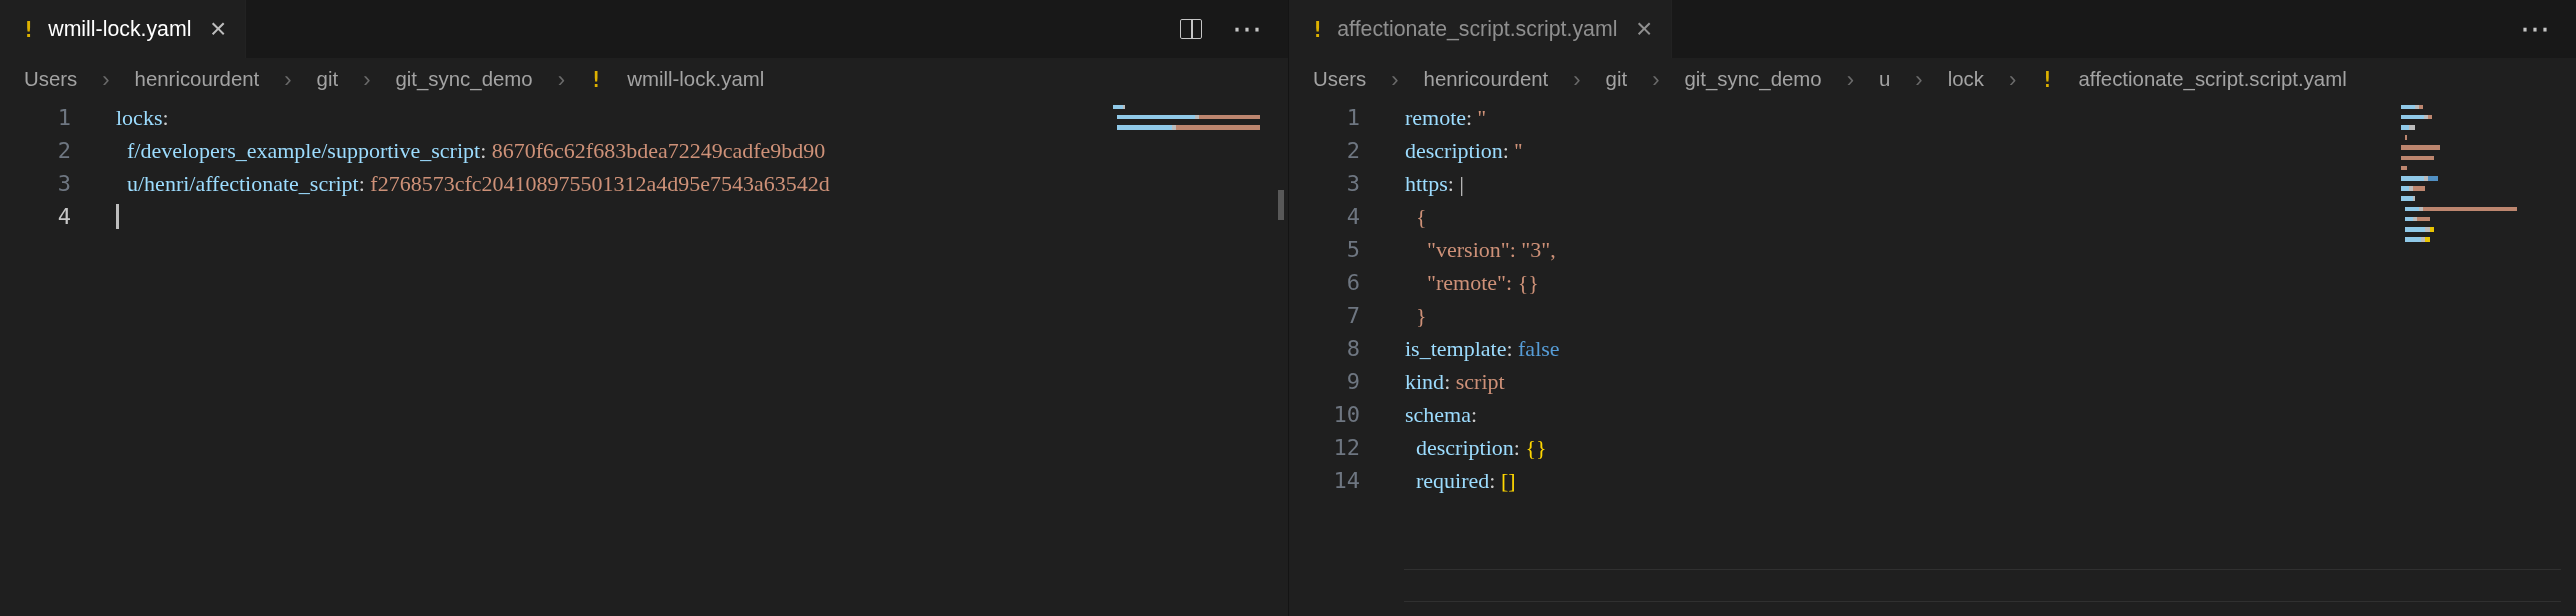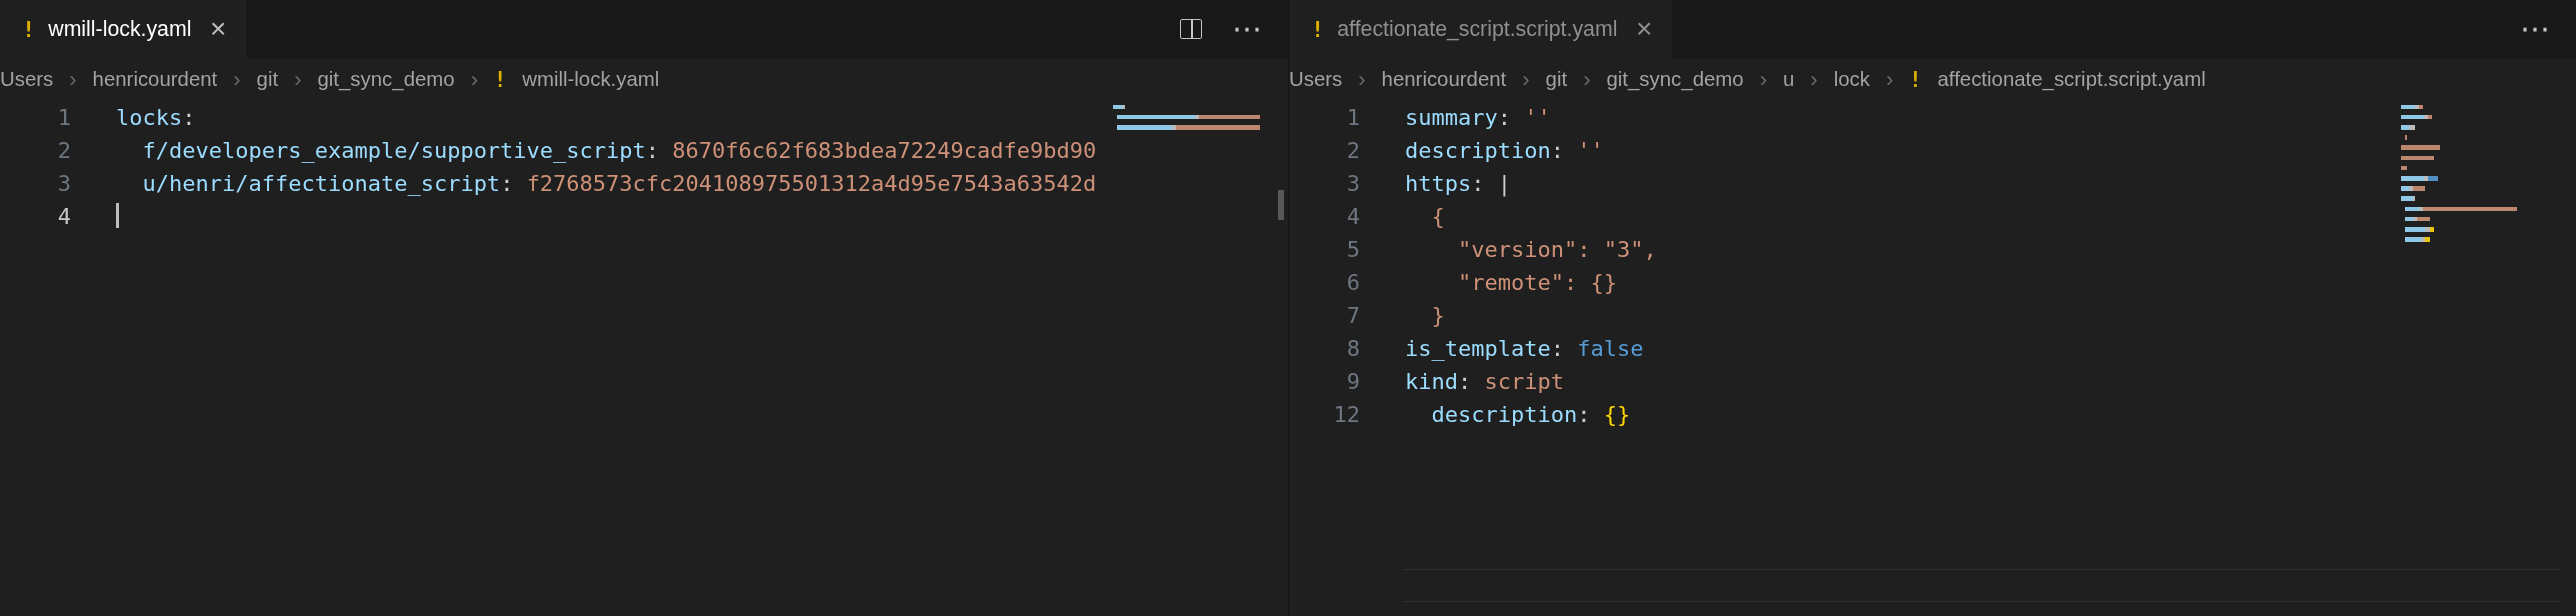--- a/index.html
+++ b/index.html
@@ -28,35 +28,35 @@
   .tab-close { font-size:28px; line-height:1; color:#bdbdbd; margin-left:5.6px; cursor:pointer; }
   .tab.active.unfocused .tab-close { color:#8f8f8f; }
   .tab-actions { margin-left:auto; display:flex; align-items:center; gap:30px; padding:0 26px; }
   .split-icon { width:22px; height:20.4px; border:1.9px solid #c5c5c5; border-radius:1.9px; position:relative; cursor:pointer; }
   .split-icon::after { content:""; position:absolute; left:50%; top:0; bottom:0; width:1.9px; background:#c5c5c5; }
   .more-icon { font-size:30px; color:#c5c5c5; cursor:pointer; line-height:1; }
 
   
   .breadcrumbs {
     height:43px; flex:none; display:flex; align-items:center;
-    gap:16px; font-size:20.4px; color:#a3a3a3;
+    padding-left:24px; gap:25px; font-size:20.4px; color:#a3a3a3;
     background:#1f1f1f; white-space:nowrap;
   }
   .crumb { cursor:pointer; }
   .crumb-sep { color:#6a6a6a; font-size:22px; }
   .bc-file-icon { color:#ddb100; font-weight:bold; font-size:20.4px; font-family:"DejaVu Sans Mono", monospace; }
 
   
   .editor { flex:1; position:relative; overflow:hidden;
             font-family:"DejaVu Sans Mono", monospace; font-size:22px; }
   .lines { position:absolute; top:0; left:0; right:176px; overflow:hidden; }
   .line { display:flex; height:33px; line-height:33px; white-space:pre; }
   .ln { width:71px; flex:none; text-align:right; color:#6e7681; user-select:none; cursor:pointer; }
   .ln.active { color:#c6c6c6; }
-  .code { flex:1; overflow:hidden; padding-left:45px; }
+  .code { flex:1; overflow:hidden; padding-left:45px;font-family:Liberation Serif, serif; }
 
   .tok-key     { color:var(--c-key); }
   .tok-str     { color:var(--c-str); }
   .tok-const   { color:var(--c-const); }
   .tok-bracket { color:var(--c-bracket); }
   .tok-plain   { color:var(--c-plain); }
   .tok-link    { color:var(--c-str); text-decoration:underline; cursor:pointer; }
 
   .cursor { display:inline-block; width:2.8px; height:25px; background:#bdbdbd;
             vertical-align:middle; margin-top:-4.6px; }
@@ -155,30 +155,32 @@
         <span class="crumb-sep">›</span>
         <span class="crumb">u</span>
         <span class="crumb-sep">›</span>
         <span class="crumb">lock</span>
         <span class="crumb-sep">›</span>
         <span class="bc-file-icon">!</span>
         <span class="crumb">affectionate_script.script.yaml</span>
       </div>
     <div class="editor">
       <div class="lines">
-          <div class="line"><span class="ln">1</span><span class="code"><span class="tok-key">summary</span><span class="tok-plain">: </span><span class="tok-str">''</span></span></div>
+          <div class="line"><span class="ln">1</span><span class="code"><span class="tok-key">remote</span><span class="tok-plain">: </span><span class="tok-str">''</span></span></div>
           <div class="line"><span class="ln">2</span><span class="code"><span class="tok-key">description</span><span class="tok-plain">: </span><span class="tok-str">''</span></span></div>
           <div class="line"><span class="ln">3</span><span class="code"><span class="tok-key">https</span><span class="tok-plain">: </span><span class="tok-plain">|</span></span></div>
           <div class="line"><span class="ln">4</span><span class="code"><span class="tok-plain">  </span><span class="tok-str">{</span></span></div>
           <div class="line"><span class="ln">5</span><span class="code"><span class="tok-str">    "version": "3",</span></span></div>
           <div class="line"><span class="ln">6</span><span class="code"><span class="tok-str">    "remote": {}</span></span></div>
           <div class="line"><span class="ln">7</span><span class="code"><span class="tok-str">  }</span></span></div>
           <div class="line"><span class="ln">8</span><span class="code"><span class="tok-key">is_template</span><span class="tok-plain">: </span><span class="tok-const">false</span></span></div>
           <div class="line"><span class="ln">9</span><span class="code"><span class="tok-key">kind</span><span class="tok-plain">: </span><span class="tok-str">script</span></span></div>
+          <div class="line"><span class="ln">10</span><span class="code"><span class="tok-key">schema</span><span class="tok-plain">:</span></span></div>
           <div class="line"><span class="ln">12</span><span class="code"><span class="tok-plain">  </span><span class="tok-key">description</span><span class="tok-plain">: </span><span class="tok-bracket">{}</span></span></div>
+          <div class="line"><span class="ln">14</span><span class="code"><span class="tok-plain">  </span><span class="tok-key">required</span><span class="tok-plain">: </span><span class="tok-bracket">[]</span></span></div>
         </div>
       <div class="minimap">
           <div class="mm-line">
             <span class="mm-seg" style="width: 14.3px; background: rgb(156, 220, 254);"></span>
             <span class="mm-seg" style="width: 4.1px; background: rgb(204, 204, 204);"></span>
             <span class="mm-seg" style="width: 4.1px; background: rgb(206, 145, 120);"></span>
           </div>
           <div class="mm-line">
             <span class="mm-seg" style="width: 22.5px; background: rgb(156, 220, 254);"></span>
             <span class="mm-seg" style="width: 4.1px; background: rgb(204, 204, 204);"></span>

